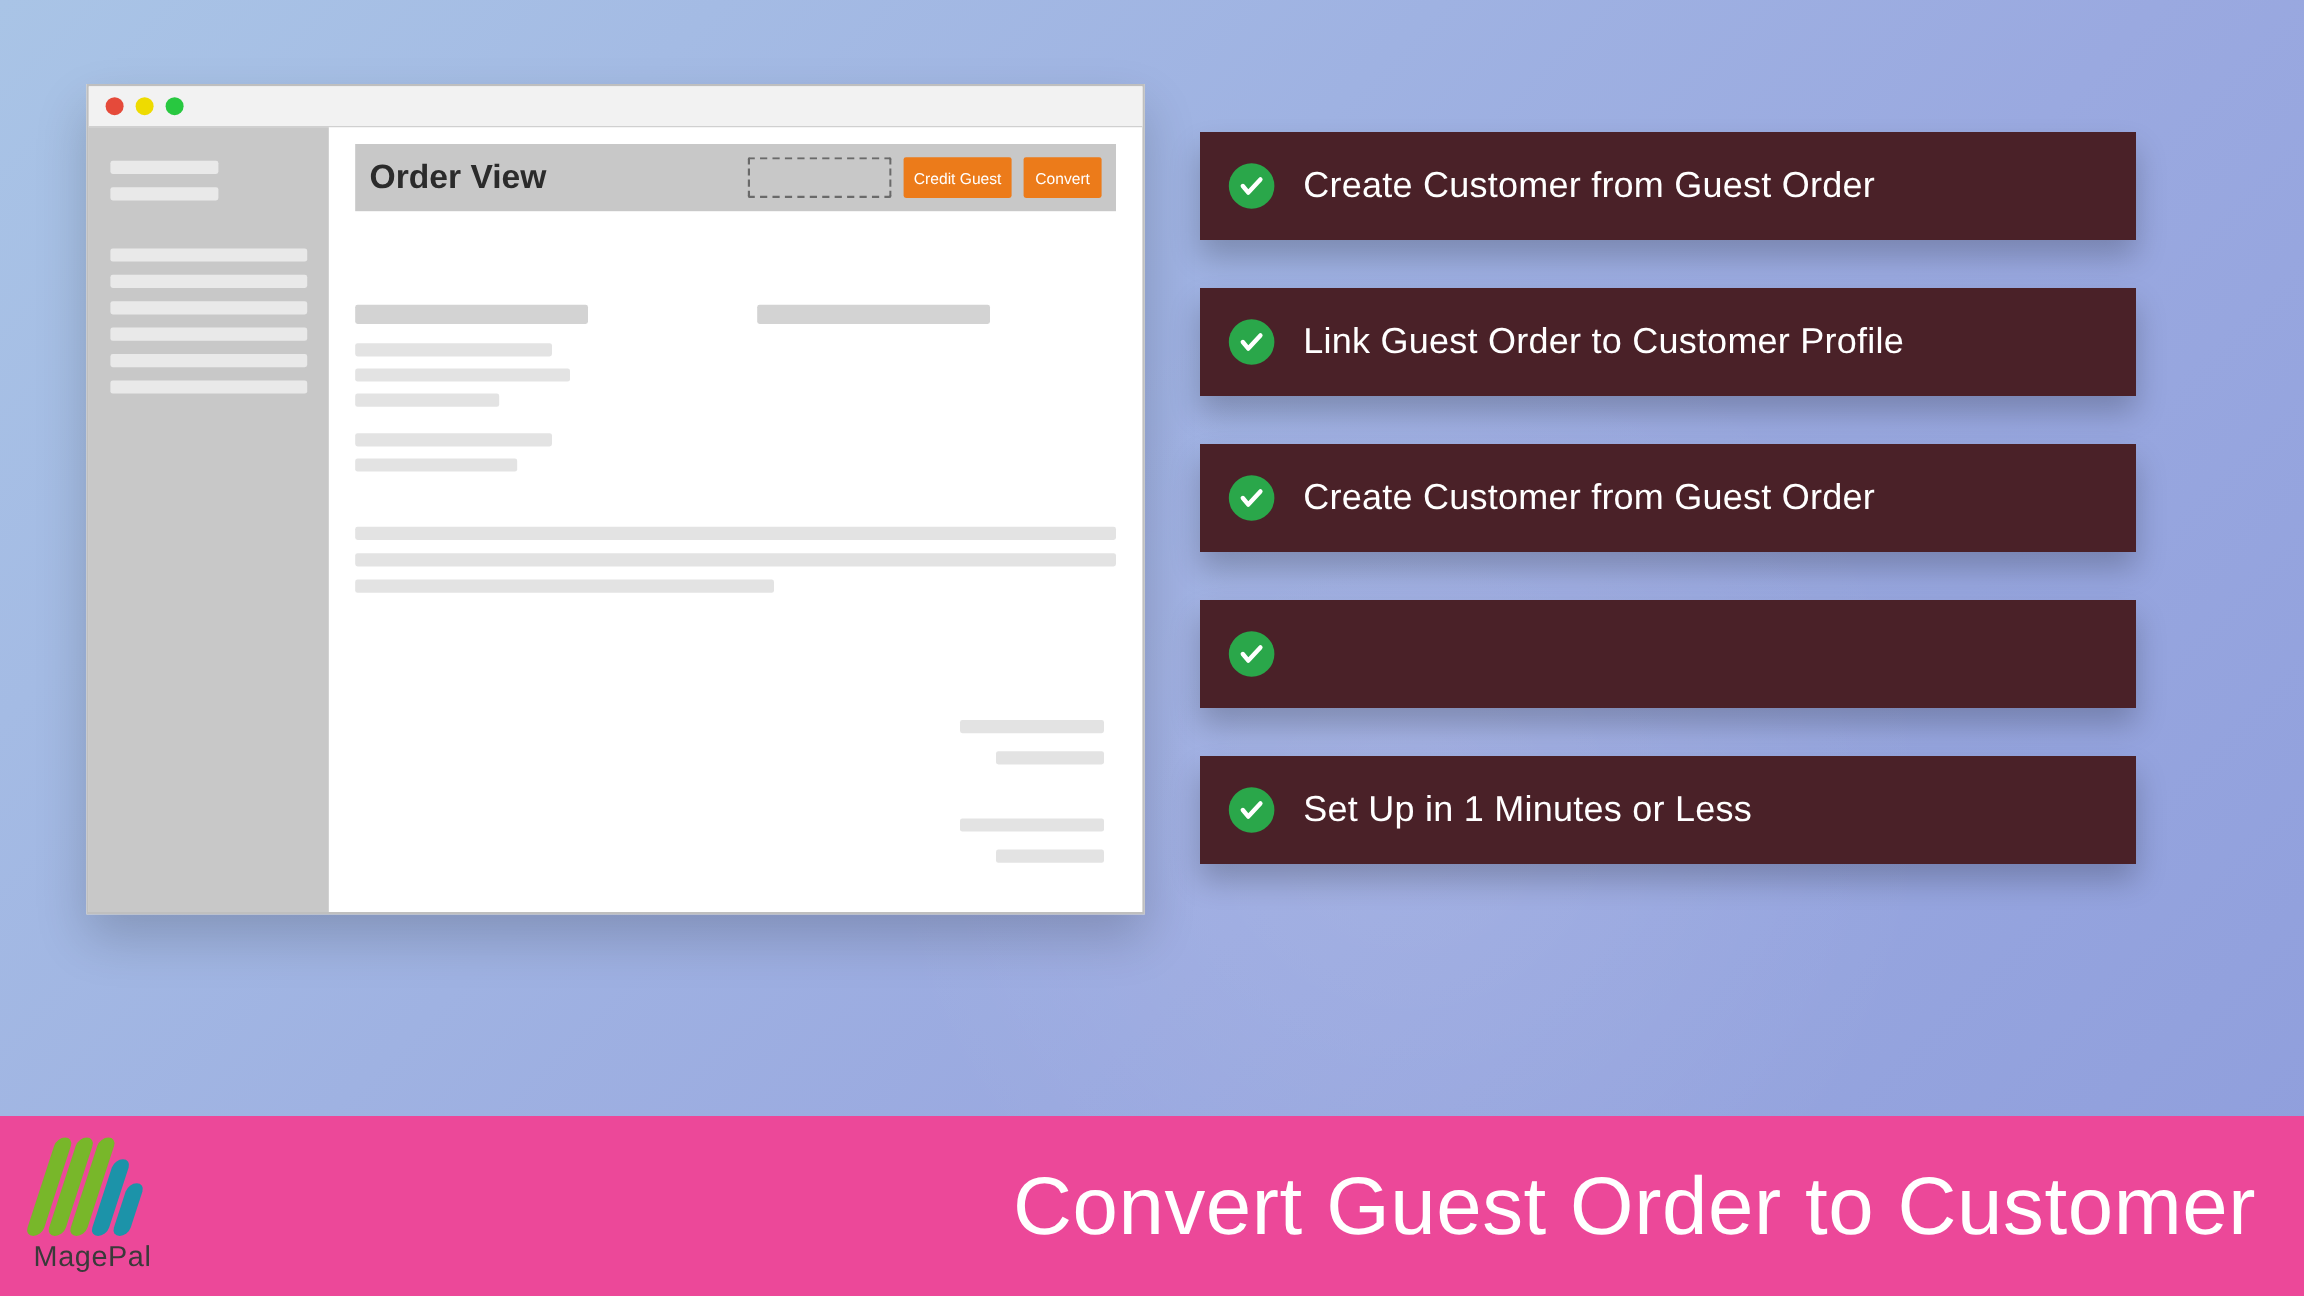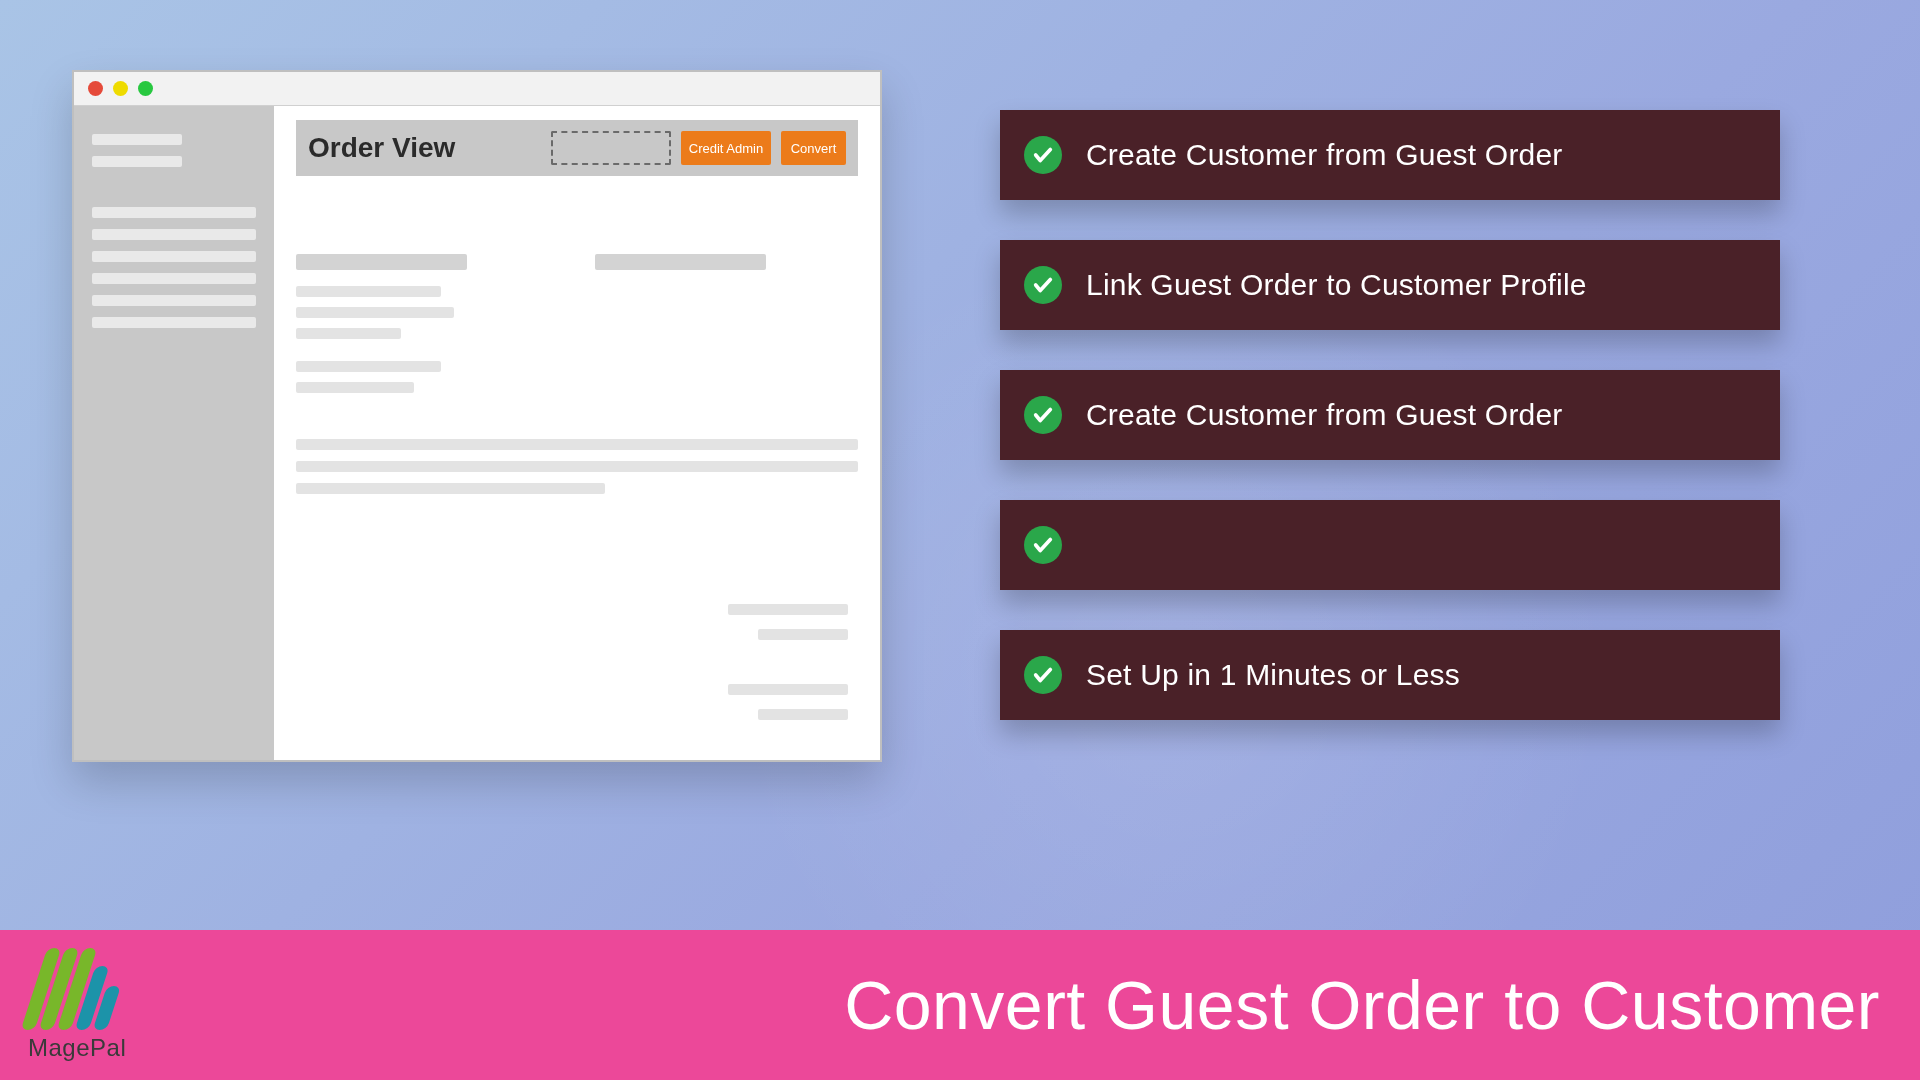--- a/index.html
+++ b/index.html
@@ -22,21 +22,21 @@
     left: 720px;
     top: 220px;
     pointer-events: none;
   }
 
   
   .browser {
     position: absolute;
     left: 72px;
     top: 70px;
-    width: 810px;
+    width: 882px;
     height: 692px;
     background: #fff;
     border: 2px solid #bfbfbf;
     box-shadow: 0 20px 40px rgba(0,0,0,0.18);
   }
   .browser-top {
     height: 34px;
     background: #f2f2f2;
     border-bottom: 1px solid #d0d0d0;
     display: flex;
@@ -219,21 +219,21 @@
         <div class="sb-line long"></div>
         <div class="sb-line long"></div>
         <div class="sb-line long"></div>
       </div>
     </div>
 
     <div class="main">
       <div class="toolbar">
         <div class="toolbar-title">Order View</div>
         <div class="toolbar-slot"></div>
-        <div class="btn-orange btn-credit">Credit Admin</div>
+        <div class="btn-orange btn-credit">Credit Guest</div>
         <div class="btn-orange btn-reorder">Convert</div>
       </div>
 
 
       <div class="placeholders">
         <div class="ph-row">
           <div class="ph-col">
             <div class="ph ph-head"></div>
             <div class="ph" style="width:55%"></div>
             <div class="ph" style="width:60%;margin-top:10px"></div>

